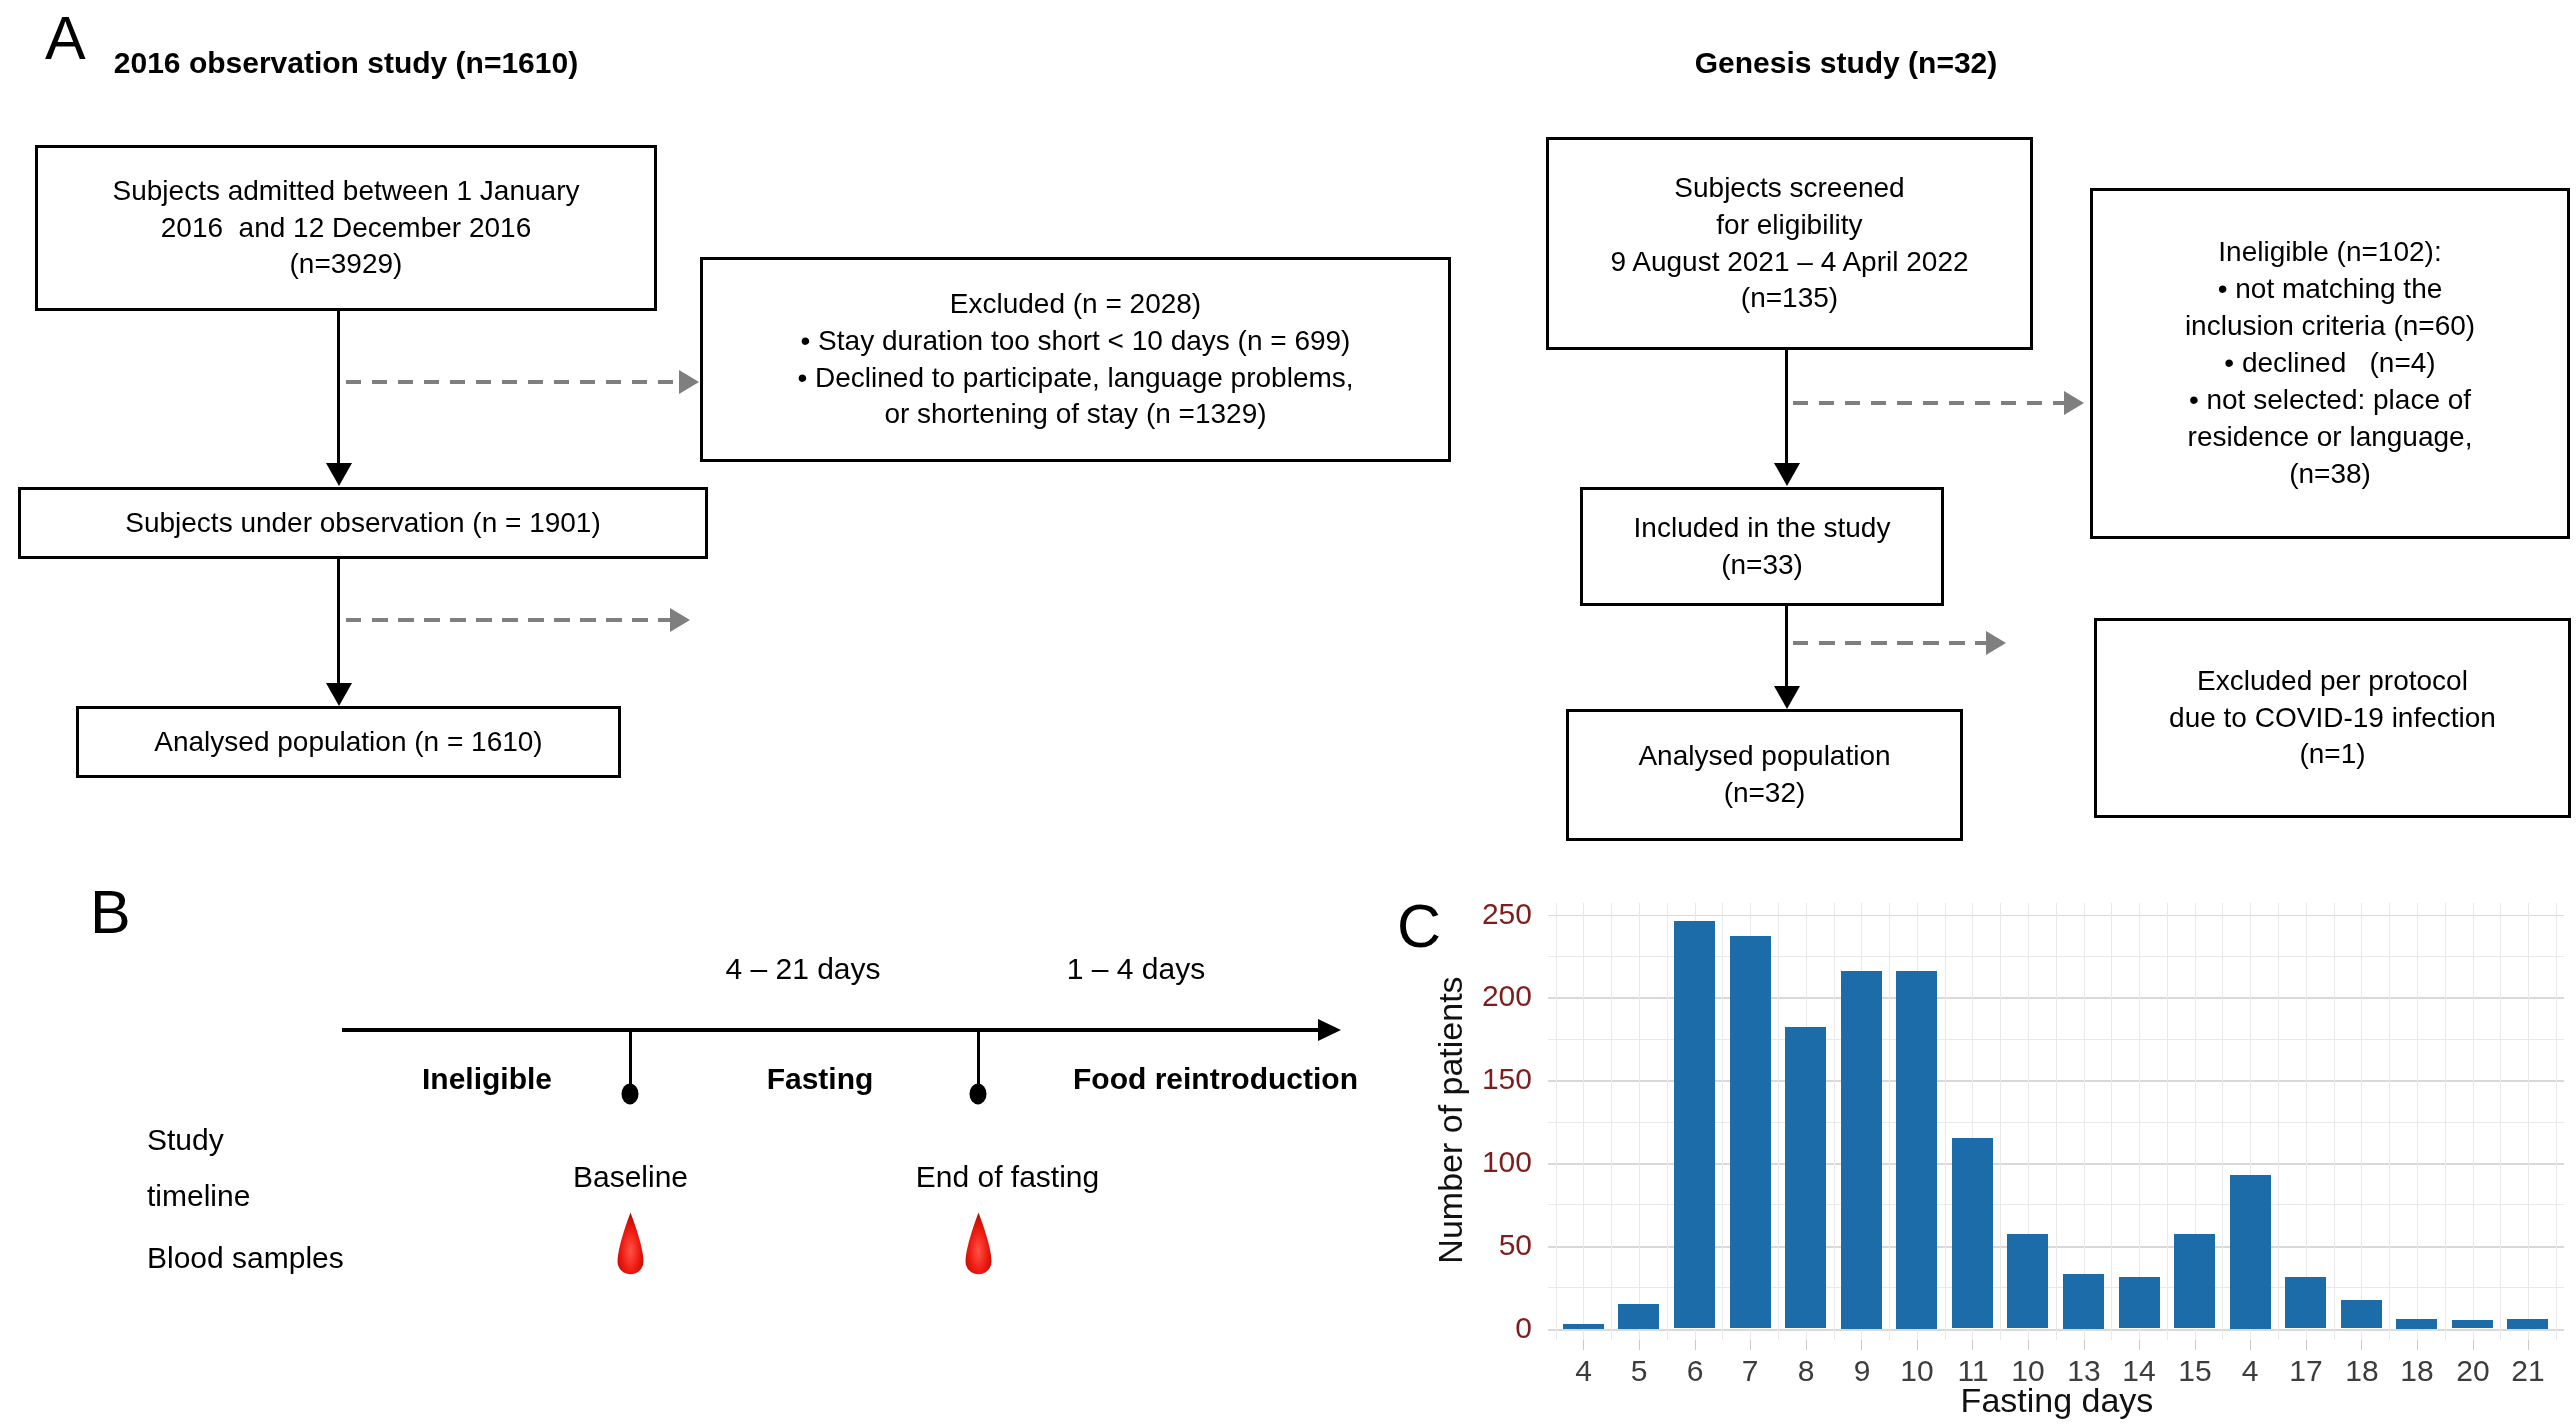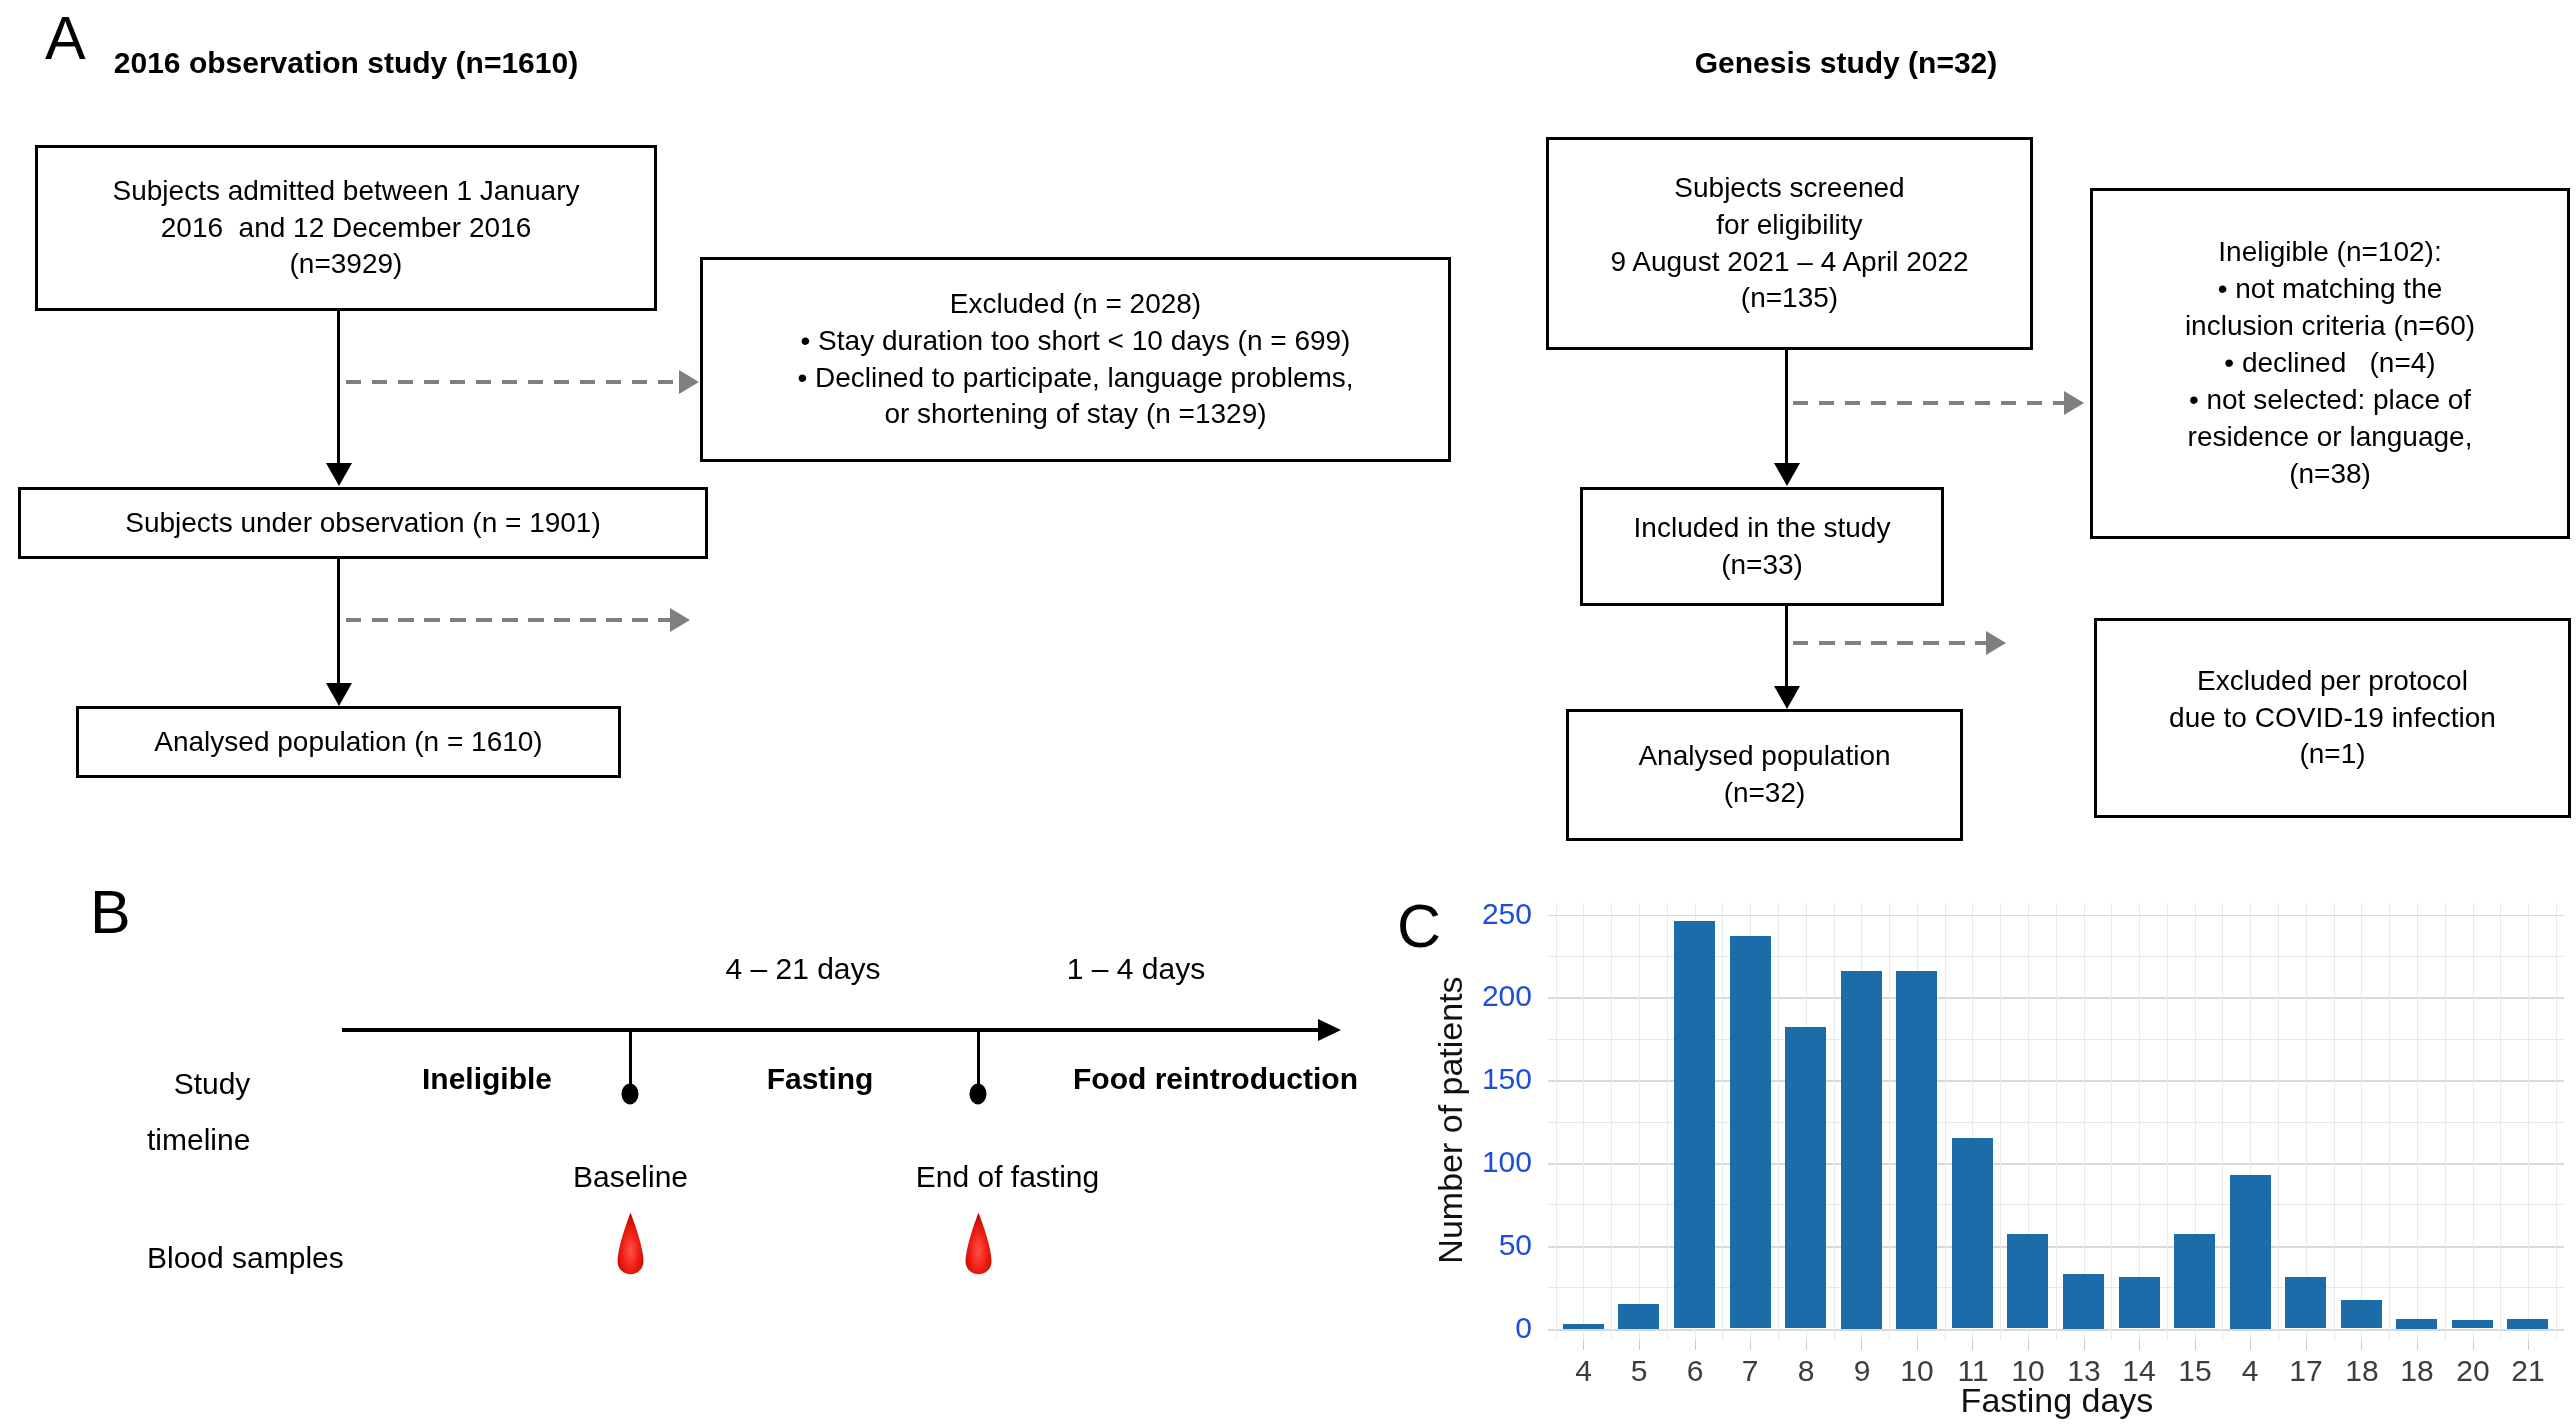--- a/index.html
+++ b/index.html
@@ -48,21 +48,21 @@
   .stacked{line-height:1.85;}
   
   #plot{position:absolute; overflow:visible;}
   .hgrid{position:absolute; left:0; width:100%; height:1.3px; background:var(--grid-minor);}
   .hgrid.major{height:1.9px; background:var(--grid-major);}
   .vgrid{position:absolute; top:0; width:1.3px; height:100%; background:var(--grid-minor); }
   .vgrid.major{background:var(--grid-minor);}
   .bar{position:absolute; background:var(--bar); z-index:2;}
   .xtick{position:absolute; width:1.3px; height:10.3px; background:#c9c9c9;}
   .xlabel{position:absolute; font-size:30px; color:#3d3d3d; text-align:center; z-index:3;}
-  .ylabel{position:absolute; font-size:30px; color:#1d4ed8; text-align:right; z-index:3;}
+  .ylabel{position:absolute; font-size:30px; color:#7f1d1d; text-align:right; z-index:3;}
   .axis-title{position:absolute; font-size:34px; color:#111; text-align:center;}
   .drop{position:absolute; width:35px; height:72px;}
 </style>
 </head>
 <body>
 
 <div id="root" style="--bar: #1b6ca8; --dashed-arrow: #7f7f7f; --grid-minor: #e9e9e9; --grid-major: #d9d9d9; --drop-red: #e8150e;">
 
   <div class="abs panel-letter" style="left:45px; top:7.7px;">A</div>
 
@@ -113,21 +113,21 @@
 
   <div class="abs panel-letter" style="left:90px; top:882px;">B</div>
 
   <div class="b-text b-center" style="left:674px; top:949px; width:258px;">4 – 21 days</div>
   <div class="b-text b-center" style="left:1007px; top:949px; width:258px;">1 – 4 days</div>
 
   <div class="tl-line" style="left:342px; top:1028px; width:976px;"></div>
   <div class="tl-tick" style="left:629px; top:1032px; height:54px;"></div>
   <div class="tl-tick" style="left:977px; top:1032px; height:54px;"></div>
 
-  <div class="b-text stacked" style="left:147px; top:1056px;text-align:right;">Study
+  <div class="b-text stacked" style="left:147px; top:1112px;">Study
 timeline</div>
   <div class="b-text b-bold b-center" style="left:358px; top:1059px; width:258px;">Ineligible</div>
   <div class="b-text b-bold b-center" style="left:691px; top:1059px; width:258px;">Fasting</div>
   <div class="b-text b-bold b-center" style="left:1051px; top:1059px; width:329px;">Food reintroduction</div>
 
   <div class="b-text b-center" style="left:482px; top:1157px; width:297px;">Baseline</div>
   <div class="b-text b-center" style="left:859px; top:1157px; width:297px;">End of fasting</div>
 
   <div class="b-text" style="left:147px; top:1238px;">Blood samples</div>
 

